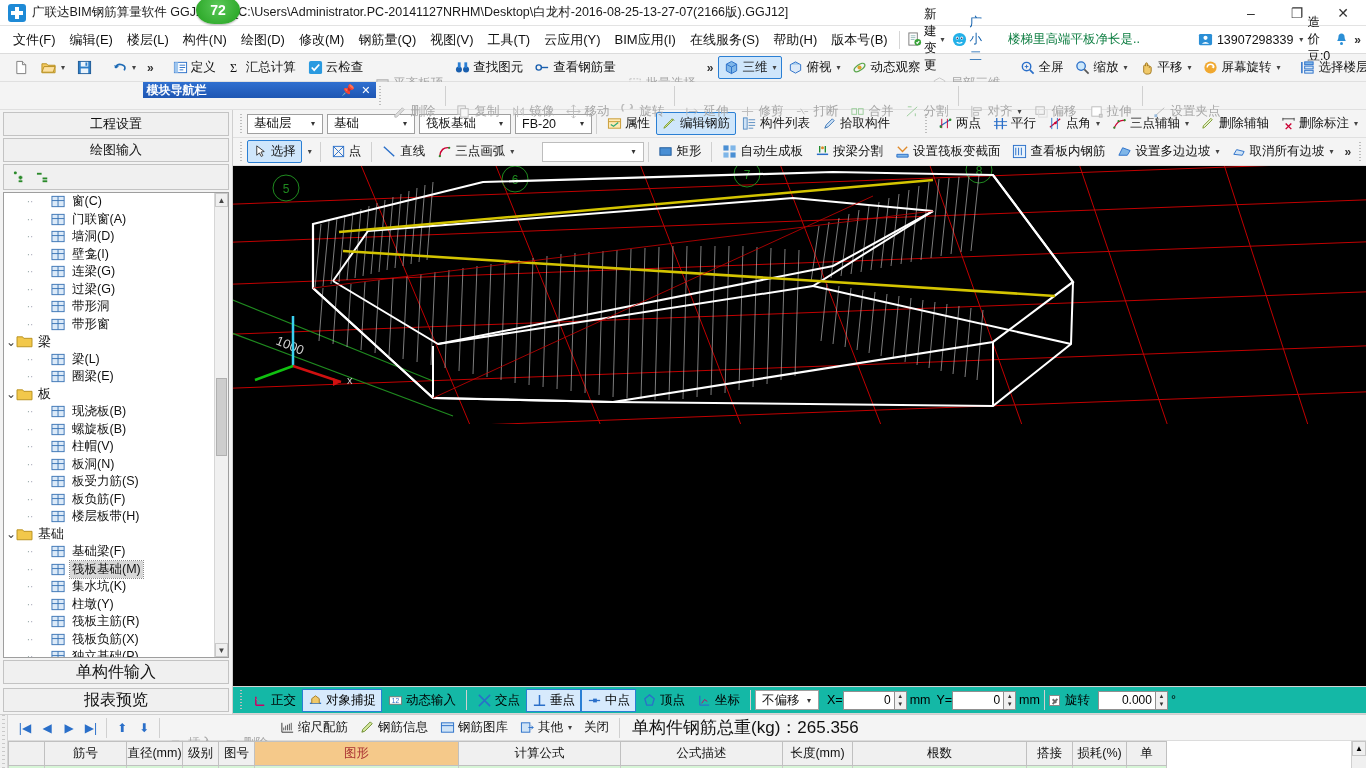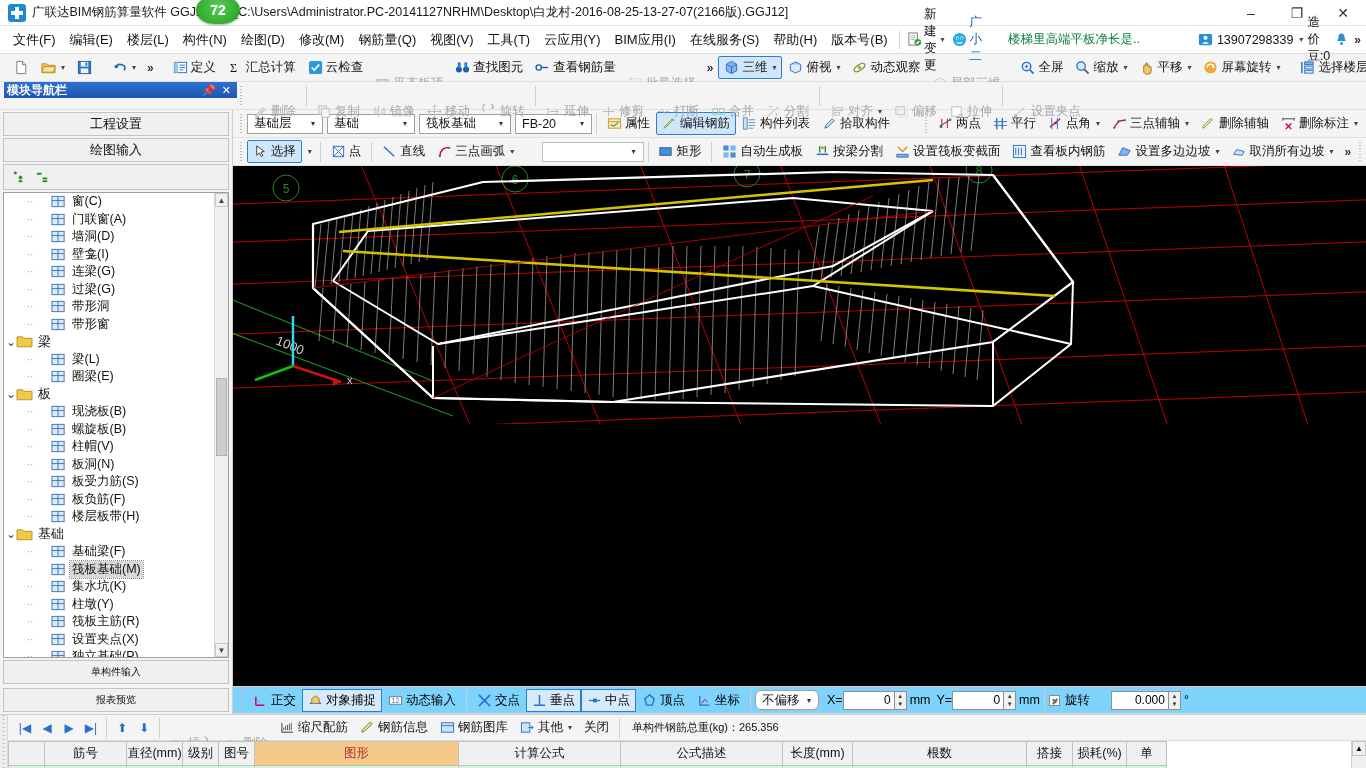--- a/index.html
+++ b/index.html
@@ -79,21 +79,21 @@
   .tnode.sel > .tlabel { background:#d8d8d8; outline:1px dotted #888; }
   .tico { width:17px;height:15px;margin:0 3px 0 2px; flex:0 0 auto;}
   .tlabel { padding:0 2px; }
   .tscroll { position:absolute; right:0; top:0; bottom:0; width:14px; background:#f0f0f0;
              border-left:1px solid #d6d6d6; }
   .tscroll .arr { height:14px; background:#efefef;border:1px solid #c9c9c9;
                   display:flex;align-items:center;justify-content:center;font-size:8px;color:#444;}
   .tscroll .thumb { position:absolute; left:1px; right:1px; top:185px; height:78px;
                     background:#cdcdcd; border:1px solid #b0b0b0; }
   .ln-foot { height:24px;background:#f0f0f0;border:1px solid #c3c3c3;margin:2px 3px;
-             display:flex;align-items:center;justify-content:center;font-size:10px;color:#111;}
+             display:flex;align-items:center;justify-content:center;font-size:16px;color:#111;}
 
   
   .center { flex:1; display:flex; flex-direction:column; min-width:0; }
   .ctx-row { height:28px; background:#f4f4f4; display:flex; align-items:center;
              border-bottom:1px solid #e0e0e0; padding-left:4px;}
   .combo { height:20px; border:1px solid #a0a0a0; background:#fff; display:flex;align-items:center;
            font-size:12.5px; padding:0 2px 0 6px; color:#111; }
   .combo .cv { flex:1; white-space:nowrap; }
   .combo .cb { width:14px; text-align:center; font-size:8px;color:#333;}
   .toggled { background:#cfe6fb !important; border:1px solid #2a7fd4 !important; }
@@ -107,42 +107,42 @@
                      padding-left:8px; }
   .panel-float .pb { margin:2px 4px; border:1px solid #c8c8c8; height:140px; padding:4px 4px;}
   .ckline { display:flex;align-items:center;gap:4px;font-size:12.5px;color:#111;height:14px;}
   .ckbox { width:11px;height:11px;border:1px solid #8a8a8a;background:#fff;position:relative;flex:0 0 auto;}
   .ckbox:after{content:"";position:absolute;left:2px;top:4px;width:5px;height:2px;background:#6b6b6b;
                transform:rotate(42deg);}
   .ckbox:before{content:"";position:absolute;left:4px;top:2px;width:2px;height:7px;background:#6b6b6b;
                transform:rotate(42deg);}
 
   
-  .snapbar { height:28px; background:#7dd3fc; border-top:1px solid #d5d5d5;
+  .snapbar { height:28px; background:#14b8a6; border-top:1px solid #d5d5d5;
              border-bottom:1px solid #d5d5d5; display:flex;align-items:center;padding-left:4px;
              font-size:12.5px;}
   .sbtn { display:flex;align-items:center;gap:3px;padding:2px 5px;border:1px solid transparent;}
   .sbtn.on { background:#d7eafc; border:1px solid #2a7fd4;}
   .numbox { width:52px;height:19px;border:1px solid #909090;background:#fff;font-size:12px;
             text-align:right;padding-right:3px;display:flex;align-items:center;justify-content:flex-end;}
   .spin { width:12px;height:19px;border:1px solid #909090;border-left:none;background:#f0f0f0;
           display:flex;flex-direction:column;}
   .spin div{flex:1;display:flex;align-items:center;justify-content:center;font-size:6px;color:#333;}
 
   
   .tablearea { height:245px; display:flex; background:#f4f4f4; border-top:1px solid #cfcfcf;}
   .tdrag { width:8px; background:#f0f0f0; border-right:1px solid #d5d5d5;
     background-image:repeating-linear-gradient(to bottom, #c9c9c9 0 1px, transparent 1px 4px);
     background-size:3px 4px; background-repeat:repeat-y; background-position:2px 0;}
   .tablecol { flex:1; display:flex;flex-direction:column; min-width:0;}
   .tbar2 { height:26px;display:flex;align-items:center;gap:0; border-bottom:1px solid #dcdcdc;
            background:#f4f4f4; padding-left:6px;}
   .navbtn { width:22px;height:20px;display:flex;align-items:center;justify-content:center;
             color:#2a6fc9;font-size:12px;}
-  .totalw { margin-left:8px;font-size:11px;color:#111;}
+  .totalw { margin-left:8px;font-size:17px;color:#111;}
   .grid { flex:1; overflow:hidden; position:relative; background:#fff;}
   table.g { border-collapse:collapse; table-layout:fixed; width:1114px; font-size:12.5px;}
   table.g th { background:#f0f0f0; border:1px solid #c0c0c0; font-weight:normal; height:24px;
                color:#111; }
   table.g th.shape { background:#f5c98a; color:#a33; }
   table.g td { border:1px solid #c9c9c9; height:36px; background:#d6f5d6; padding:0 3px;
                vertical-align:middle; color:#111; }
   td.idx { background:#f7f7f7; text-align:center; }
   td.shapecell { background:#d6f5d6; }
   .shapebox { display:flex;align-items:center;justify-content:center;gap:4px; height:100%;}
@@ -381,21 +381,21 @@
             <rect x="5" y="2" width="9" height="3" fill="#7fb6e8" stroke="#2a6fc9"></rect>
             <rect x="5" y="6.5" width="9" height="3" fill="#d5e8f8" stroke="#2a6fc9"></rect>
             <rect x="5" y="11" width="9" height="3" fill="#d5e8f8" stroke="#2a6fc9"></rect>
             <path d="M2 2v12" stroke="#2a6fc9" stroke-width="1.6"></path>
           </svg></span>
       <span>选择楼层</span>
     </div>
 
   </div>
 
-  <div class="tbrow" style="position:relative;">
+  <div class="tbrow" style="position:relative;justify-content:center;">
     <div style="width:233px;display:flex;align-items:center;">
       <div class="ln-title" style="width:233px;height:16px;margin-top:-11px;">
         <span>模块导航栏</span>
         <span class="sp"></span>
         <span class="btn">📌</span>
         <span class="btn">✕</span>
       </div>
     </div>
     <div class="grip"></div>
     <div class="tbtn dis">
@@ -735,21 +735,21 @@
                 </svg></span>
               <span class="tlabel">筏板主筋(R)</span>
             </div>
             <div class="tnode lvl2">
               <span class="dash">·</span>
               <span style="display: inline-block; width: 18px; color: rgb(170, 170, 187); font-size: 10px;">·</span>
               <span class="tico"><svg width="17" height="15" viewBox="0 0 18 16">
                   <rect x="2" y="2.5" width="13" height="11" fill="#dceaf8" stroke="#3b74b5"></rect>
                   <path d="M2 7h13M8.5 2.5v11" stroke="#3b74b5"></path>
                 </svg></span>
-              <span class="tlabel">设置夹点(X)</span>
+              <span class="tlabel">筏板负筋(X)</span>
             </div>
             <div class="tnode lvl2">
               <span class="dash">·</span>
               <span style="display: inline-block; width: 18px; color: rgb(170, 170, 187); font-size: 10px;">·</span>
               <span class="tico"><svg width="17" height="15" viewBox="0 0 18 16">
                   <rect x="2" y="2.5" width="13" height="11" fill="#dceaf8" stroke="#3b74b5"></rect>
                   <path d="M2 7h13M8.5 2.5v11" stroke="#3b74b5"></path>
                 </svg></span>
               <span class="tlabel">独立基础(P)</span>
             </div>
@@ -1170,42 +1170,42 @@
           <span>顶点</span>
         </div>
         <div class="sbtn">
           <span class="ic"><svg width="15" height="15" viewBox="0 0 16 16">
                 <path d="M3 13V3M3 13h10" stroke="#2a6fc9" stroke-width="1.3"></path>
                 <path d="M5 11l3-4 3 2" stroke="#c06" fill="none"></path>
               </svg></span>
           <span>坐标</span>
         </div>
         <div class="tsep"></div>
-        <div class="combo" style="width:64px;border-radius:6px;">
+        <div class="combo" style="width:64px;">
           <span class="cv">不偏移</span>
             <span class="cb">▾</span>
         </div>
         <span style="margin-left:8px;">X=</span>
         <div class="numbox">0</div>
         <div class="spin">
             <div>▲</div>
             <div>▼</div>
           </div>
         <span style="margin-left:3px;">mm</span>
         <span style="margin-left:6px;">Y=</span>
         <div class="numbox">0</div>
         <div class="spin">
             <div>▲</div>
             <div>▼</div>
           </div>
         <span style="margin-left:3px;">mm</span>
         <div class="tsep"></div>
         <span class="ckbox" style="margin-right:5px;background:#fff;"></span>
         <span>旋转</span>
-        <div class="numbox" style="width:58px;margin-left:21px;">0.000</div>
+        <div class="numbox" style="width:58px;margin-left:8px;">0.000</div>
         <div class="spin">
             <div>▲</div>
             <div>▼</div>
           </div>
         <span style="margin-left:3px;">°</span>
       </div>
     </div>
   </div>
 
   <div class="tablearea">

